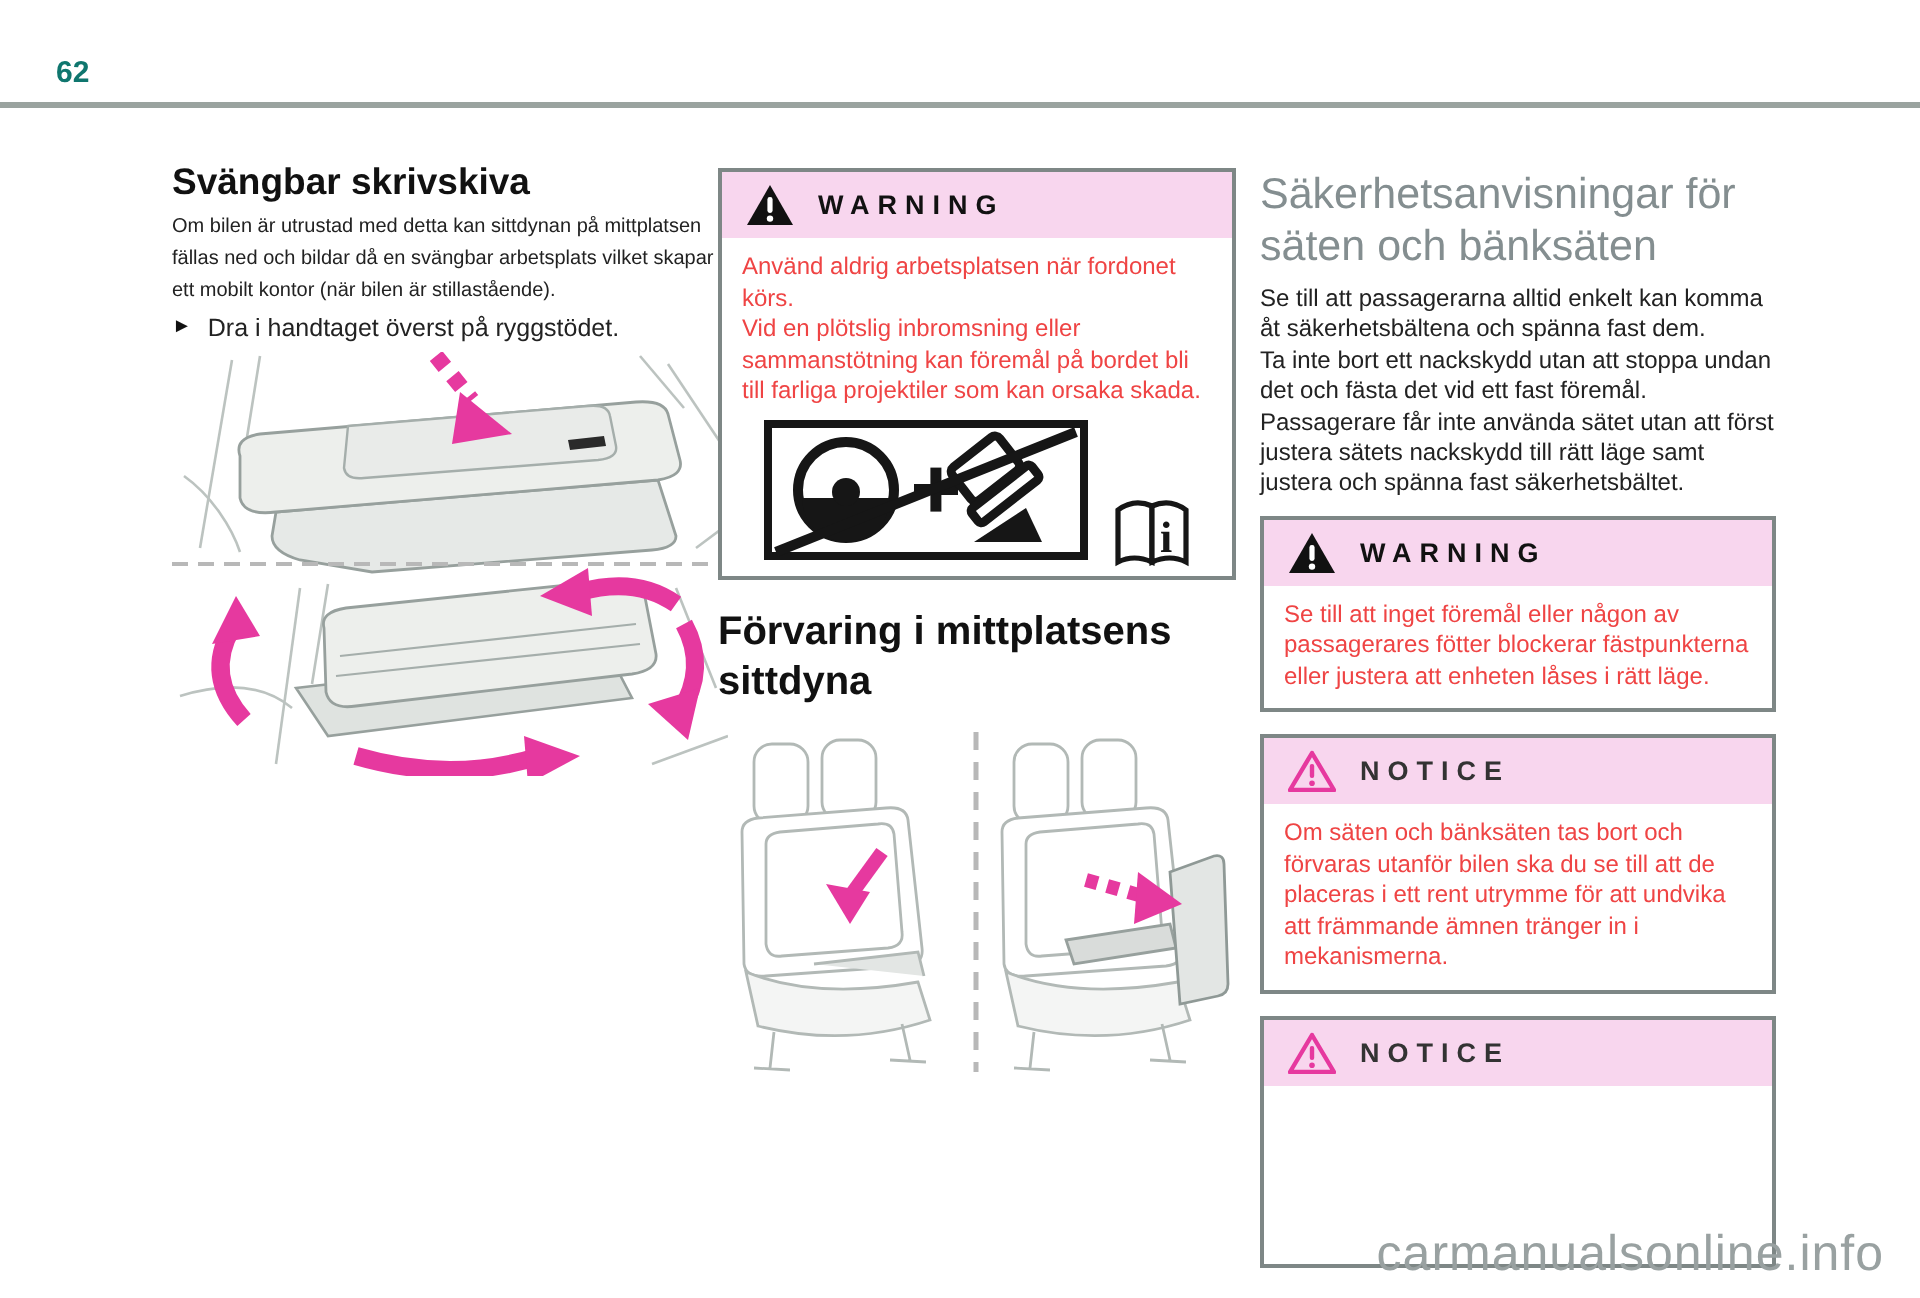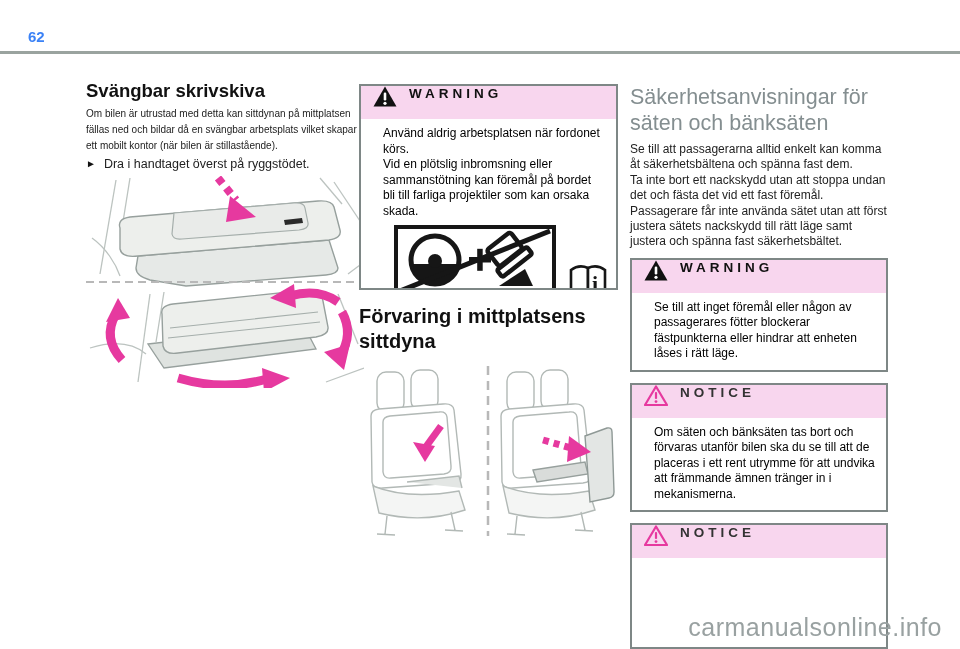--- a/index.html
+++ b/index.html
@@ -2,21 +2,21 @@
 <html><head>
 <meta charset="utf-8">
 <style>
   * { box-sizing: border-box; }
   html,body { margin:0; padding:0; }
   body {
     width:960px; height:649px; position:relative; overflow:hidden;
     background:#ffffff; color:#222;
     font-family:"Liberation Sans", sans-serif;
   }
-  .page-number { position:absolute; left:28px; top:28px; font-size:15px; font-weight:bold; color:#3b82f6; }
+  .page-number { position:absolute; left:28px; top:28px; font-size:15px; font-weight:bold; color:#0f766e; }
   .top-rule { position:absolute; left:0; top:51px; width:960px; height:3px; background:#9aa39f; }
 
   .col { position:absolute; }
   .col-left  { left:86px;  top:80px; width:278px; }
   .col-mid   { left:359px; top:84px; width:259px; }
   .col-right { left:630px; top:84px; width:258px; }
 
   h1.black-heading { font-size:18.5px; line-height:1.15; margin:0; color:#111; font-weight:bold; }
   h2.mid-heading   { font-size:20px; line-height:1.24; margin:14px 0 0; color:#111; font-weight:bold; }
   h1.gray-heading  { font-size:21.5px; line-height:1.21; margin:0 0 6px; color:#848e90; font-weight:400; }
@@ -26,24 +26,24 @@
   .col-right p.body { font-size:12px; line-height:15.4px; }
 
   .bullet-line { display:flex; gap:8px; font-size:12.5px; line-height:16px; margin-top:2px; }
   .bullet-line .bullet { font-size:10px; line-height:16px; color:#111; }
 
   .illus { display:block; }
   .illus-desk { margin-top:4px; }
   .illus-seats { margin-top:10px; }
 
   .alert-box { border:2px solid #7e8786; background:#fff; width:100%; }
-  .alert-head { background:#f8d6ee; height:33px; display:flex; align-items:flex-start; padding-left:12px; gap:12px; }
+  .alert-head { background:#f8d6ee; height:33px; display:flex; align-items:center; padding-left:12px; gap:12px; }
   .alert-title { font-weight:bold; font-size:13.5px; letter-spacing:4px; color:#111; }
   .alert-title.notice-title { color:#333; }
-  .alert-body { padding:7px 10px 8px; font-size:12px; line-height:15.5px; color:#000000;margin-left:12px; }
+  .alert-body { padding:7px 10px 8px; font-size:12px; line-height:15.5px; color:#ef4444; }
   .alert-body p { margin:0; }
 
   .box-mid-warning { height:206px; overflow:hidden; }
   .box-right-warning { min-height:94px;  margin-top:8px; }
   .box-notice-1     { min-height:117px; margin-top:11px; }
   .box-notice-2     { min-height:126px; margin-top:11px; }
 
   .tri-icon { display:block; }
 
   .no-drive-wrap { margin-top:5px; margin-left:10px; }
@@ -204,21 +204,21 @@
   <div class="alert-box box-right-warning">
     <div class="alert-head">
       <svg class="tri-icon" width="24" height="21" viewBox="0 0 24 21">
         <path d="M12 0.5 L23.5 20.5 L0.5 20.5 Z" fill="#111"></path>
         <rect x="10.7" y="6.5" width="2.6" height="8" rx="1.2" fill="#fff"></rect>
         <circle cx="12" cy="17.3" r="1.6" fill="#fff"></circle>
       </svg>
       <span class="alert-title">WARNING</span>
     </div>
     <div class="alert-body">
-      <p>Se till att inget föremål eller någon av passagerares fötter blockerar fästpunkterna eller hindrar att enheten låses i rätt läge.</p>
+      <p>Se till att inget föremål eller någon av passagerares fötter blockerar fästpunkterna eller justera att enheten låses i rätt läge.</p>
     </div>
   </div>
 
   <div class="alert-box box-notice-1">
     <div class="alert-head">
       <svg class="tri-icon" width="24" height="21" viewBox="0 0 24 21">
         <path d="M12 1.5 L23 20 L1 20 Z" fill="none" stroke="#e6399f" stroke-width="2.2" stroke-linejoin="round"></path>
         <rect x="10.9" y="7" width="2.2" height="7" rx="1" fill="#e6399f"></rect>
         <circle cx="12" cy="16.6" r="1.4" fill="#e6399f"></circle>
       </svg>

